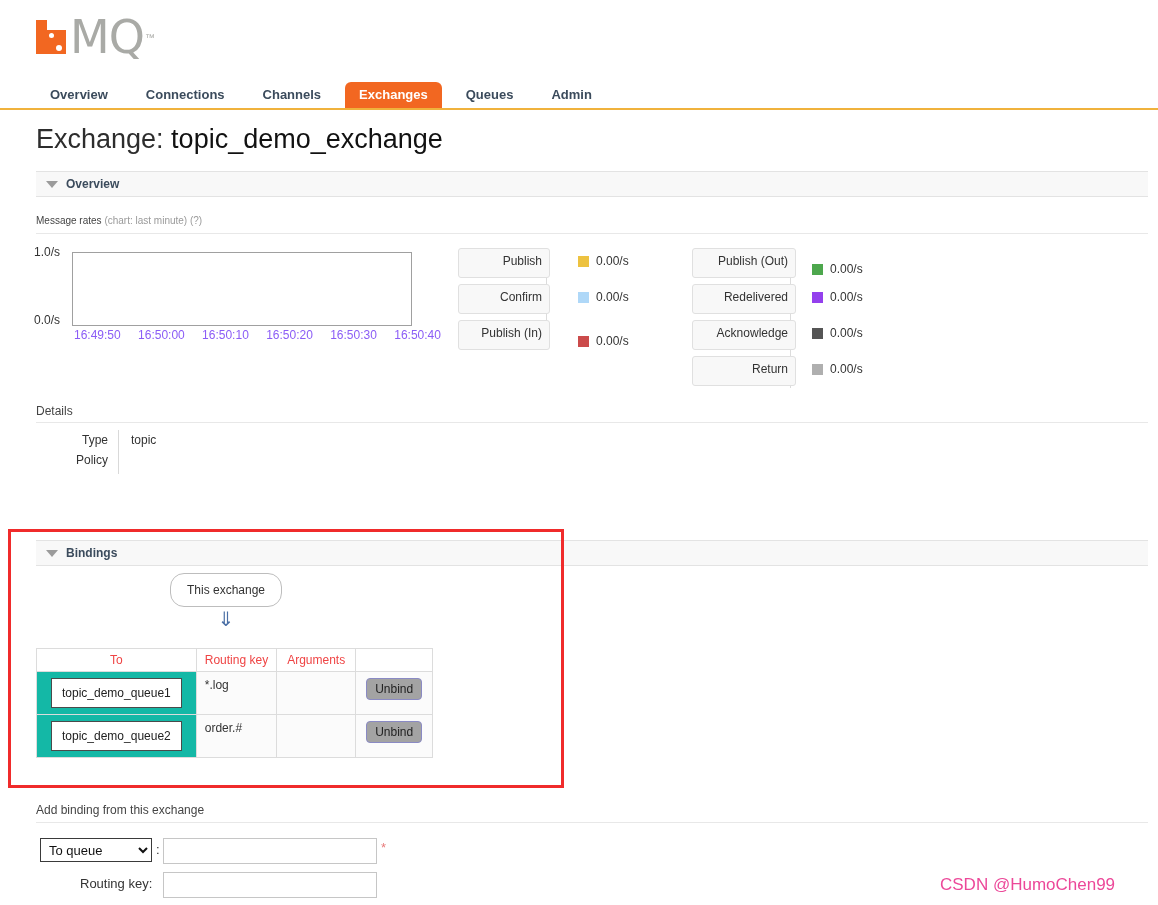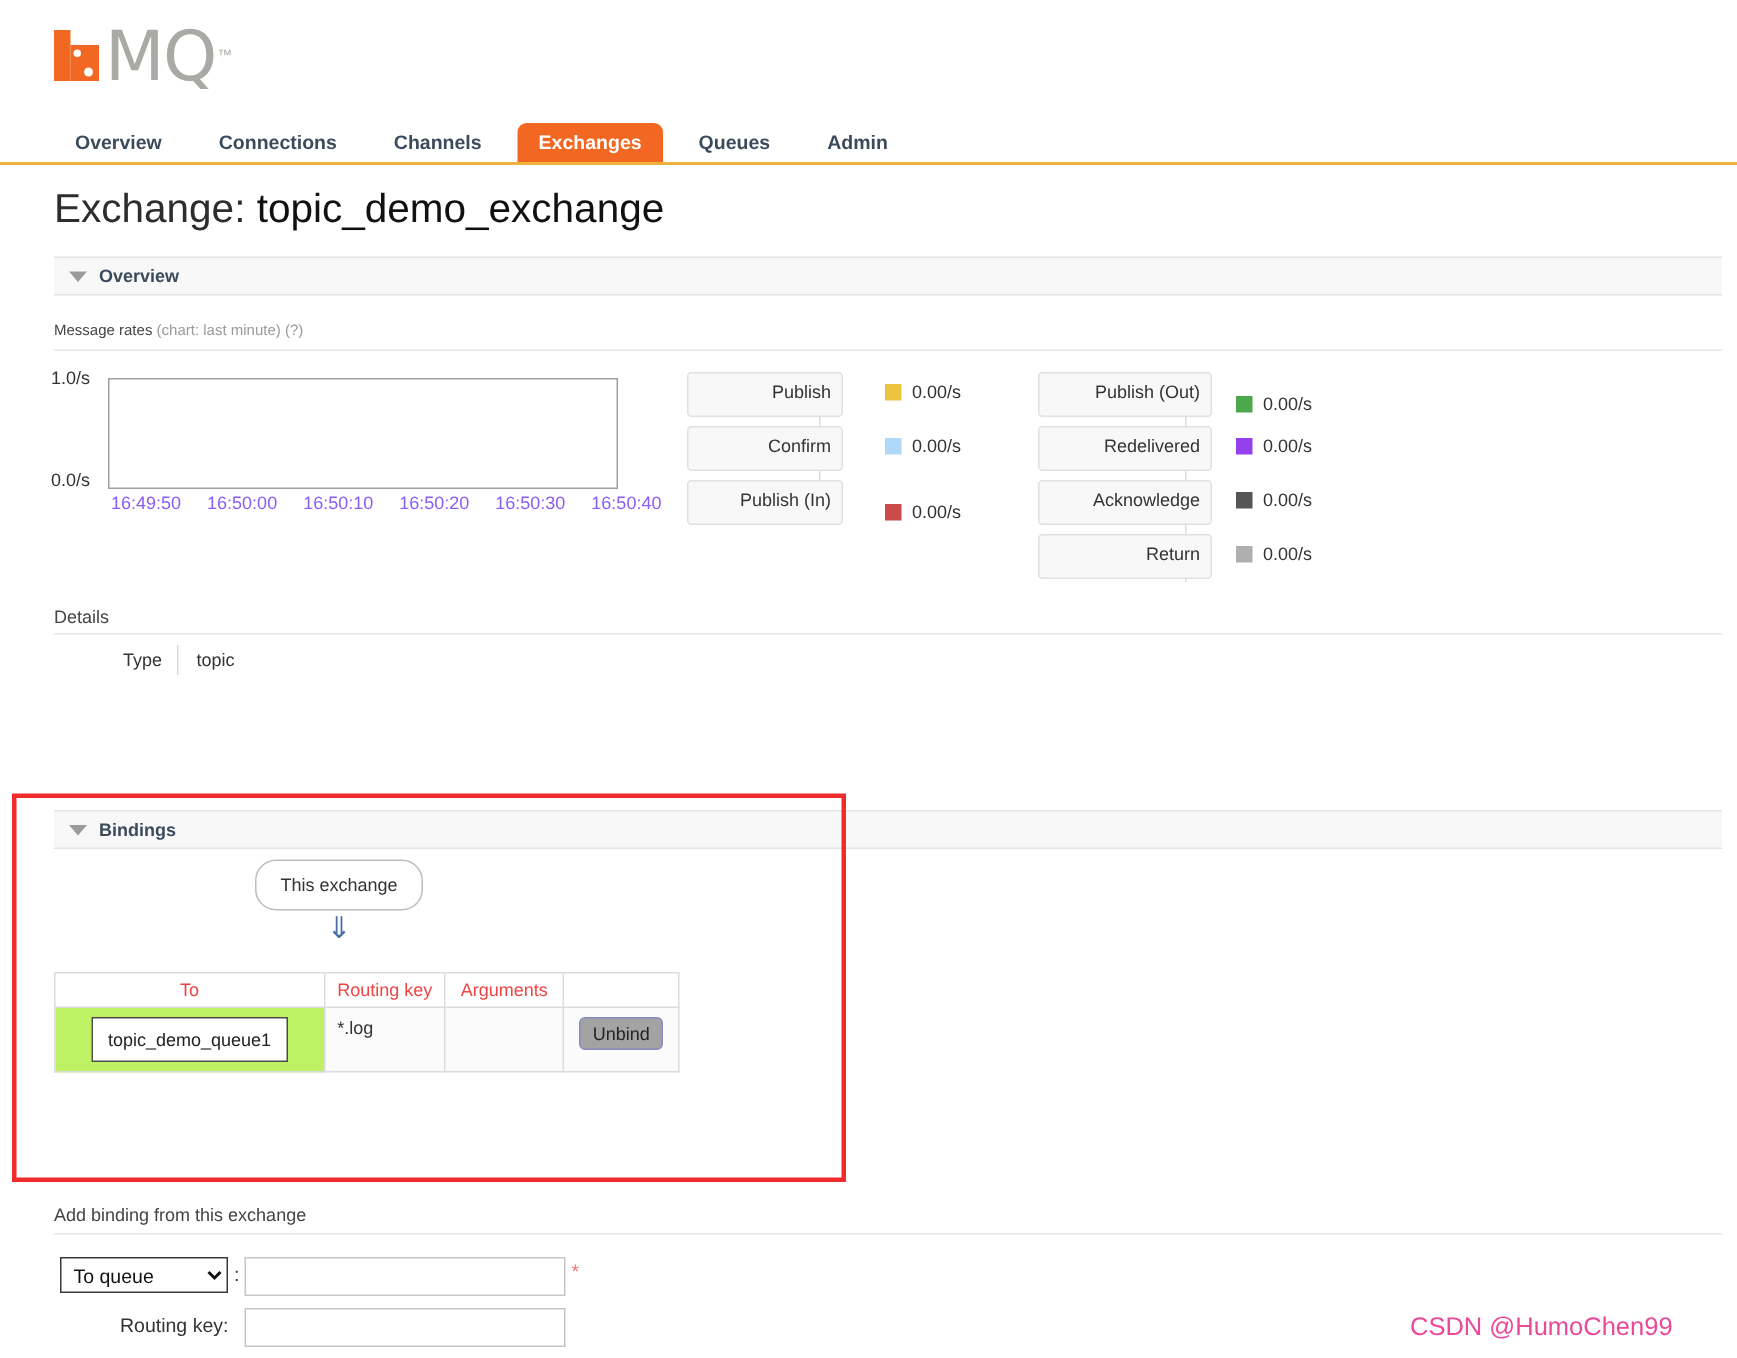--- a/index.html
+++ b/index.html
@@ -86,21 +86,21 @@
   #xlabels { position: absolute; left: 74px; top: 328px; width: 372px;
              font-size: 12px; color: #8b5cf6; display: flex; justify-content: space-between; }
   #xlabels span { margin-right: 5px; white-space: nowrap; }
 
   
   .legend-group { position: absolute; }
   .legend-row { display: flex; align-items: flex-start; margin-bottom: 6px; }
   .rate-btn {
     width: 78px; min-height: 18px; background: #f8f8f8; border: 1px solid #e0e0e0;
     border-radius: 3px; font-size: 12px; color: #333; text-align: right;
-    padding: 5px 7px 5px 17px; line-height: 15px; cursor: pointer;
+    padding: 5px 7px 5px 5px; line-height: 15px; cursor: pointer;
   }
   .swatch-wrap { display: flex; align-items: center; padding-top: 6px; }
   .swatch { width: 11px; height: 11px; margin-right: 7px; display: inline-block; }
   .rate-val { font-size: 12px; color: #333; white-space: nowrap; }
 
   #legend-left { left: 458px; top: 248px; }
   #legend-right { left: 692px; top: 248px; }
   #legend-left .rate-btn { width: 78px; }
   #legend-right .rate-btn { width: 90px; }
   .vrule { position: absolute; width: 1px; background: #dcdcdc; }
@@ -135,21 +135,21 @@
   #bindings-table { position: absolute; left: 36px; top: 648px; }
   #bindings-table table { border-collapse: collapse; font-size: 12px; }
   #bindings-table th {
     border: 1px solid #dcdcdc; background: #ffffff; font-weight: normal;
     color: #ef4444; padding: 4px 8px; text-align: center; white-space: nowrap;
   }
   #bindings-table td {
     border: 1px solid #dcdcdc; background: #fbfbfb; padding: 6px 8px;
     vertical-align: top; color: #333;
   }
-  #bindings-table td.to-cell { background: #bef264; padding: 6px 24px; }
+  #bindings-table td.to-cell { background: #14b8a6; padding: 6px 14px; }
   .node-box {
     display: inline-block; border: 1px solid #4a4a4a; background: #ffffff;
     padding: 7px 10px; font-size: 12px; color: #222; white-space: nowrap;
     cursor: pointer;
   }
   .col-rk  { width: 62px; }
   .col-arg { width: 62px; }
   .col-act { width: 60px; text-align: center; }
   .unbind-btn {
     display: inline-block; background: #a3a3a3; border: 1px solid #8a8ac4;
@@ -310,20 +310,24 @@
 </div>
 
 <div id="details-caption">Details</div>
 <div id="details-rule"></div>
 <div id="details-table">
   <table>
     <tbody>
         <tr>
       <th>Type</th>
       <td>topic</td>
+    </tr>
+    <tr>
+      <th>Policy</th>
+      <td class="empty-cell"></td>
     </tr>
   </tbody>
     </table>
 </div>
 
 <div class="section-header" style="top:540px;">
   <span class="tri"></span>
   <span class="label">Bindings</span>
 </div>
 
@@ -344,20 +348,30 @@
       <tr>
         <td class="to-cell">
           <span class="node-box">topic_demo_queue1</span>
         </td>
         <td class="col-rk">*.log</td>
         <td class="col-arg"></td>
         <td class="col-act">
           <span class="unbind-btn">Unbind</span>
         </td>
       </tr>
+      <tr>
+        <td class="to-cell">
+          <span class="node-box">topic_demo_queue2</span>
+        </td>
+        <td class="col-rk">order.#</td>
+        <td class="col-arg"></td>
+        <td class="col-act">
+          <span class="unbind-btn">Unbind</span>
+        </td>
+      </tr>
     </tbody>
   </table>
 </div>
 
 <div id="annotation-rect"></div>
 
 <div id="addbind-caption">Add binding from this exchange</div>
 <div id="addbind-rule"></div>
 
 <select id="dest-select">

